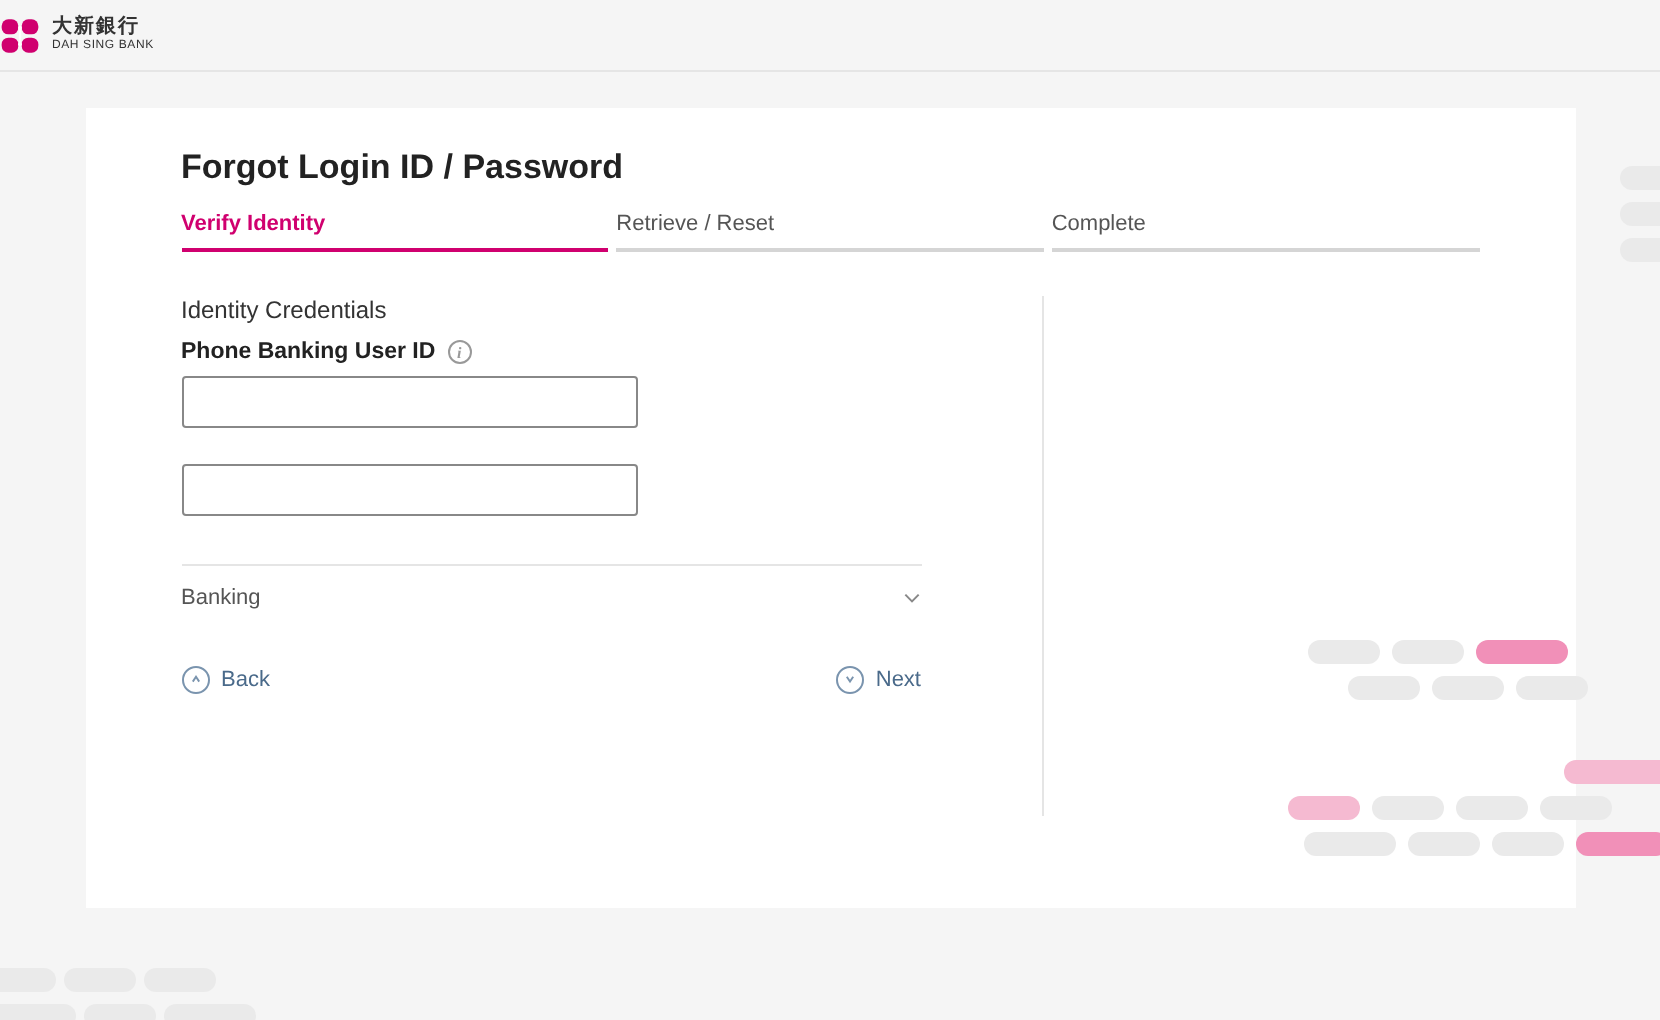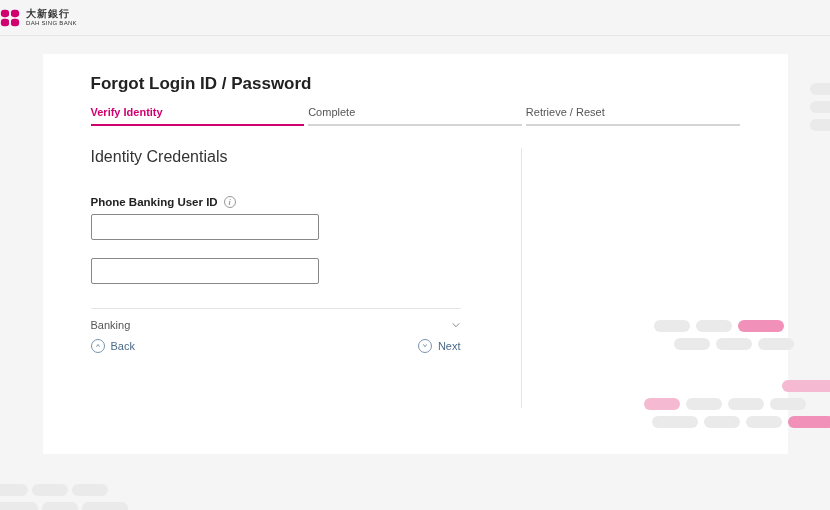--- a/index.html
+++ b/index.html
@@ -72,23 +72,23 @@
     .form-col {
       width: 370px;
     }
     .divider-col {
       border-left: 1px solid #e5e5e5;
       margin-left: 60px;
       min-height: 260px;
     }
     
     .section-label {
-      font-size: 16px;
+      font-size: 12px;
       color: #333;
-      margin-bottom: 30px;
+      margin-bottom: 8px;
     }
     .field-label {
       font-size: 11.5px;
       font-weight: bold;
       color: #222;
       margin-bottom: 6px;
       display: flex;
       align-items: center;
       gap: 6px;
     }
@@ -127,21 +127,21 @@
       font-size: 11px;
       color: #555;
       cursor: pointer;
     }
     .chevron-down {
       width: 10px;
       height: 10px;
     }
     
     .nav-row {
-      margin-top: 8px;
+      margin-top: 28px;
       display: flex;
       justify-content: space-between;
       align-items: center;
       gap: 36px;
     }
     .nav-link {
       display: flex;
       align-items: center;
       gap: 6px;
       font-size: 11px;
@@ -223,22 +223,22 @@
     <span class="zh">大新銀行</span>
     <span class="en">DAH SING BANK</span>
   </div>
 </div>
 
 <div class="card">
   <h1 class="card-title">Forgot Login ID / Password</h1>
 
   <div class="steps">
     <div class="step active">Verify Identity</div>
+    <div class="step">Retrieve / Reset</div>
     <div class="step">Complete</div>
-    <div class="step">Retrieve / Reset</div>
   </div>
 
   <div class="content-area">
     <div class="form-col">
       <div class="section-label">Identity Credentials</div>
 
       <div class="field-label">
         <span>Phone Banking User ID</span>
         <span class="info-icon">i</span>
       </div>

